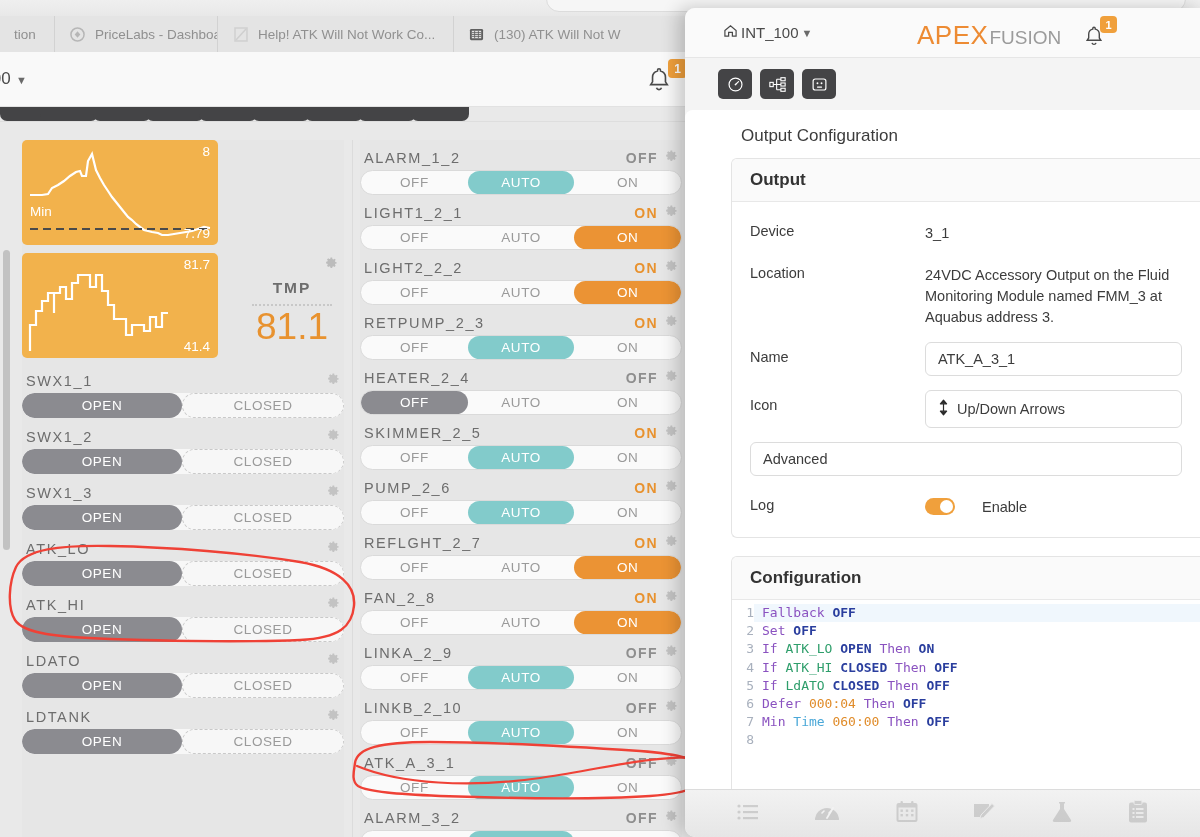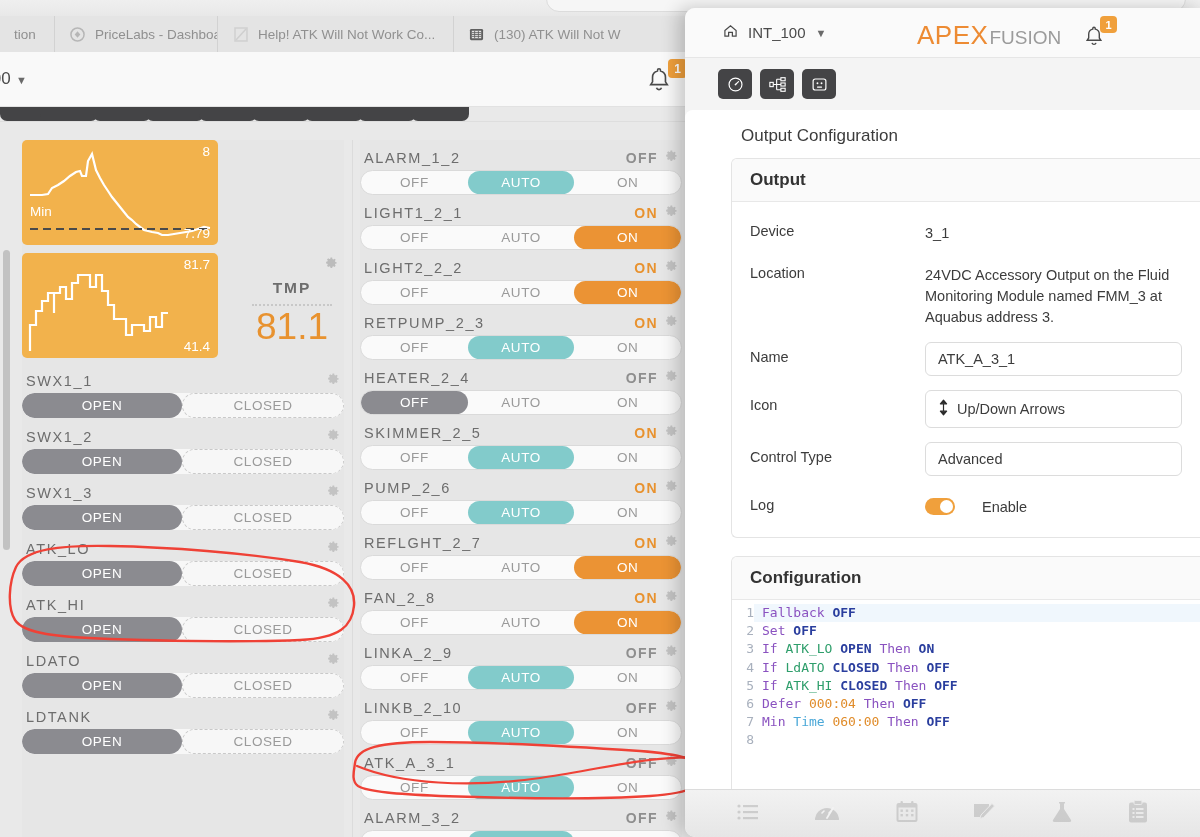--- a/index.html
+++ b/index.html
@@ -90,21 +90,21 @@
   .ot-seg.sel-off  { background:#8b8b90; color:#fff; border-radius:13px; }
 
   
   #annot { position:absolute; left:0; top:0; width:1200px; height:837px; pointer-events:none; }
 
   
   #overlay { position:absolute; left:685px; top:8px; width:515px; height:829px;
              background:#f4f4f4; border-radius:10px 0 0 10px;
              box-shadow:-7px 0 18px rgba(0,0,0,.20); overflow:hidden; }
   .ov-header { height:50px; background:#fafafa; border-bottom:1px solid #e6e6e6; position:relative; }
-  .ov-site { position:absolute; left:38px; top:16px; color:#4a4a4a; font-size:15px; display:flex; align-items:center; gap:10px; }
+  .ov-site { position:absolute; left:38px; top:16px; color:#4a4a4a; font-size:15px; display:flex; align-items:center; gap:3px; }
   .ov-brand { position:absolute; left:232px; top:12px; display:flex; align-items:baseline; }
   .ov-brand .apex { font-size:26px; color:#ed8b33; letter-spacing:.5px; }
   .ov-brand .fusion { font-size:19px; color:#9b9b9b; margin-left:1px; }
   .ov-bell { position:absolute; left:398px; top:17px; width:26px; height:26px; }
   .ov-badge { position:absolute; left:17px; top:-9px; min-width:17px; height:17px; border-radius:4px;
               background:#f0a03c; color:#fff; font-size:11px; font-weight:700;
               display:flex; align-items:center; justify-content:center; padding:0 3px; }
 
   .ov-toolbar { height:52px; background:#f4f4f4; display:flex; align-items:center; gap:8px; padding-left:33px; }
   .tb-btn { width:34px; height:30px; border-radius:5px; background:#444446;
@@ -676,21 +676,20 @@
             <span>
               <svg width="11" height="17" viewBox="0 0 12 18">
                   <path d="M6 1 L2.6 5 H9.4 Z M6 17 L2.6 13 H9.4 Z M6 4.5 V13.5" fill="#2b2b2b" stroke="#2b2b2b" stroke-width="1.3" stroke-linejoin="round"></path>
                 </svg>
             </span>
             <span>Up/Down Arrows</span>
           </div>
         </div>
 
         <div class="frow">
-          <div class="flabel">Control Type</div>
           <div class="fbox">
             <span>Advanced</span>
           </div>
         </div>
 
         <div class="frow" style="margin-bottom:4px;">
           <div class="flabel">Log</div>
           <div class="toggle-row">
             <span class="toggle"></span>
             <span>Enable</span>
@@ -710,22 +709,22 @@
             <div>4</div>
             <div>5</div>
             <div>6</div>
             <div>7</div>
             <div>8</div>
           </div>
         <div class="codelines" id="code-lines">
             <div class="cline active"><span class="k">Fallback </span><span class="v">OFF</span></div>
             <div class="cline"><span class="k">Set </span><span class="v">OFF</span></div>
             <div class="cline"><span class="k">If </span><span class="id">ATK_LO </span><span class="v">OPEN</span><span class="k"> Then </span><span class="v">ON</span></div>
+            <div class="cline"><span class="k">If </span><span class="id">ATK_HI </span><span class="v">CLOSED</span><span class="k"> Then </span><span class="v">OFF</span></div>
             <div class="cline"><span class="k">If </span><span class="id">LdATO </span><span class="v">CLOSED</span><span class="k"> Then </span><span class="v">OFF</span></div>
-            <div class="cline"><span class="k">If </span><span class="id">ATK_HI </span><span class="v">CLOSED</span><span class="k"> Then </span><span class="v">OFF</span></div>
             <div class="cline"><span class="k">Defer </span><span class="num">000:04</span><span class="k"> Then </span><span class="v">OFF</span></div>
             <div class="cline"><span class="k">Min </span><span class="t">Time </span><span class="num">060:00</span><span class="k"> Then </span><span class="v">OFF</span></div>
           </div>
       </div>
     </div>
   </div>
 
   <div class="ov-footer">
     <span class="fi">
       <svg width="24" height="22" viewBox="0 0 24 22">

